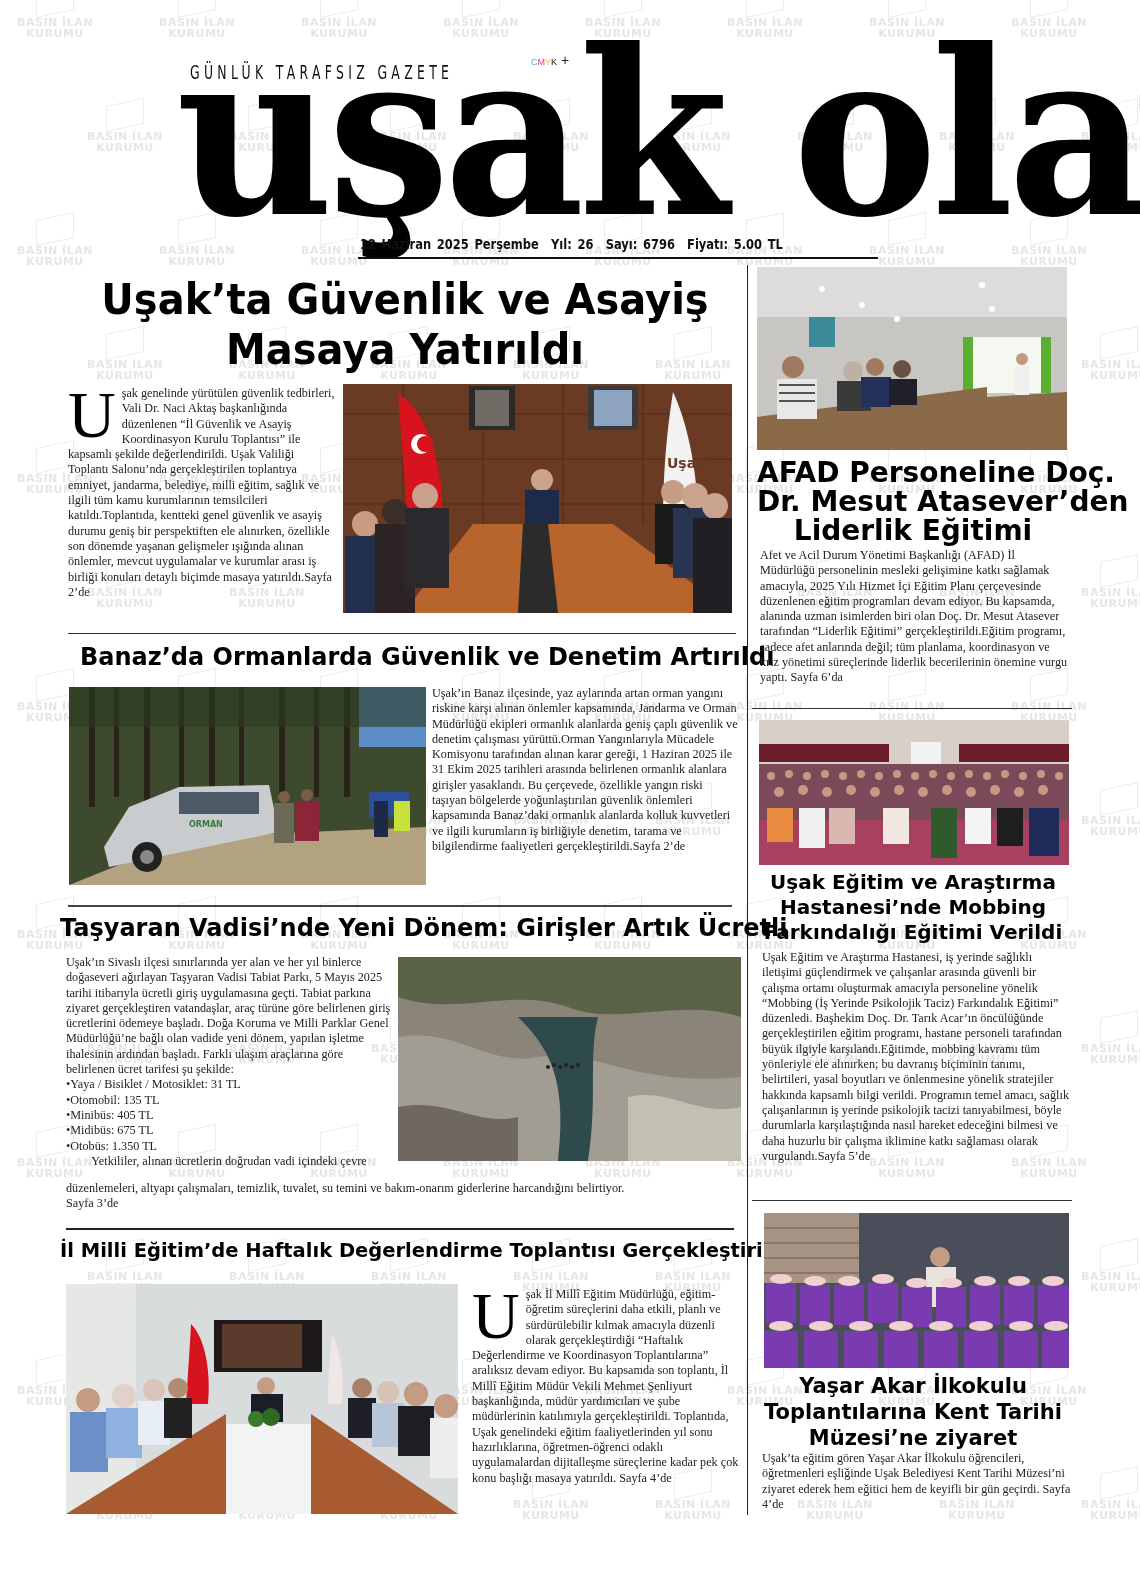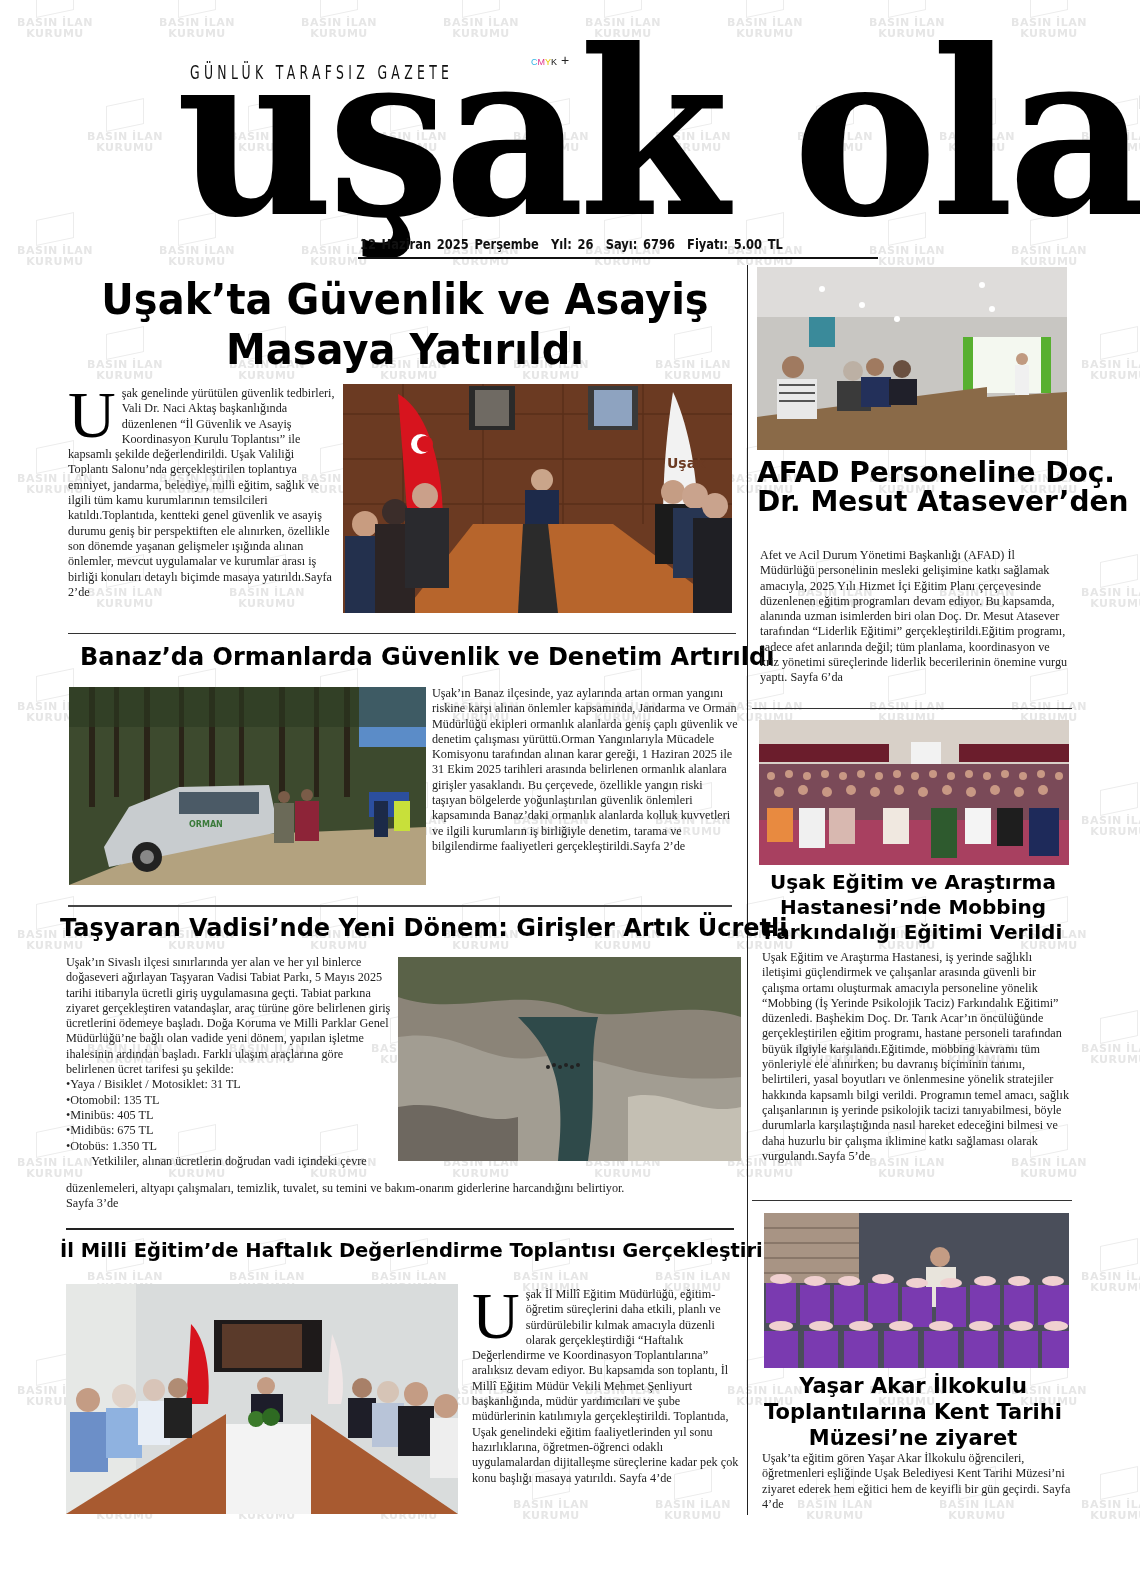--- a/index.html
+++ b/index.html
@@ -817,20 +817,21 @@
       <rect x="104" y="110" width="30" height="30" fill="#23305a"></rect>
     <circle cx="145" cy="102" r="9" fill="#6a5040"></circle>
       <rect x="132" y="112" width="28" height="26" fill="#20202a"></rect>
     <circle cx="265" cy="92" r="6" fill="#c09a80"></circle>
       <rect x="258" y="98" width="14" height="30" fill="#f0f0f0"></rect>
   </svg>
 </div>
 <div class="abs hl hl-side" style="left:757px; top:458px; width:312px; line-height:29px;">
   <div>AFAD Personeline Doç.</div>
   <div>Dr. Mesut Atasever’den</div>
+  <div>Liderlik Eğitimi</div>
 </div>
 <div class="abs txt" style="left:760px; top:548px; width:310px;">Afet ve Acil Durum Yönetimi Başkanlığı (AFAD) İl Müdürlüğü personelinin mesleki gelişimine katkı sağlamak amacıyla, 2025 Yılı Hizmet İçi Eğitim Planı çerçevesinde düzenlenen eğitim programları devam ediyor. Bu kapsamda, alanında uzman isimlerden biri olan Doç. Dr. Mesut Atasever tarafından “Liderlik Eğitimi” gerçekleştirildi.Eğitim programı, sadece afet anlarında değil; tüm planlama, koordinasyon ve kriz yönetimi süreçlerinde liderlik becerilerinin önemine vurgu yaptı. Sayfa 6’da</div>
 
 <div class="abs hrule-thin" style="left:752px; top:708px; width:320px;"></div>
 
 <div class="abs photo" style="left:759px; top:720px; width:310px; height:145px;">
   <svg viewBox="0 0 310 145" preserveAspectRatio="none">
     <rect width="310" height="145" fill="#d8d0c8"></rect>
     <rect x="0" y="24" width="130" height="18" fill="#6b1d2c"></rect>
       <rect x="200" y="24" width="110" height="18" fill="#6b1d2c"></rect>

